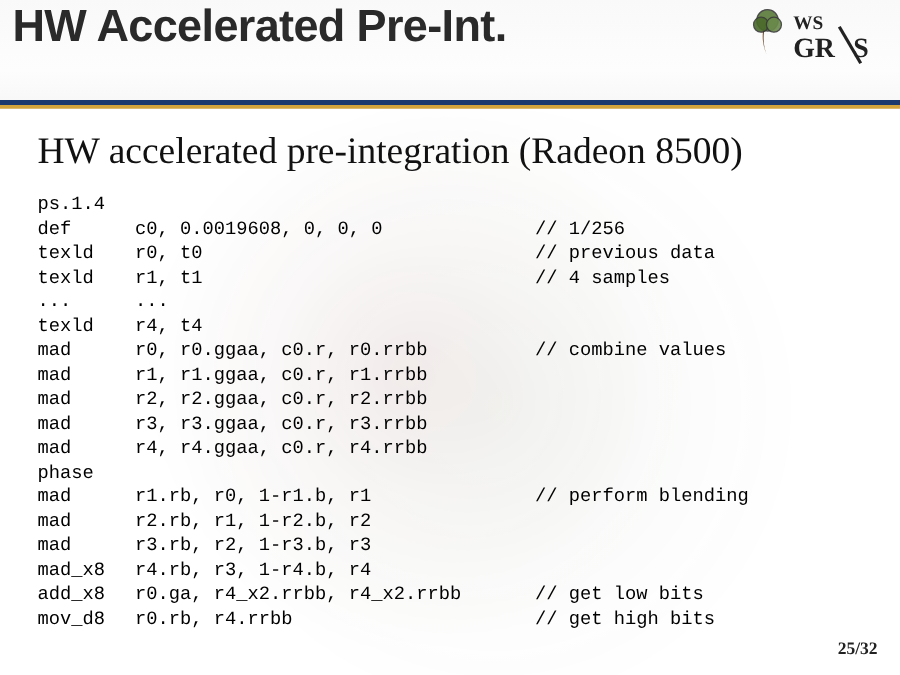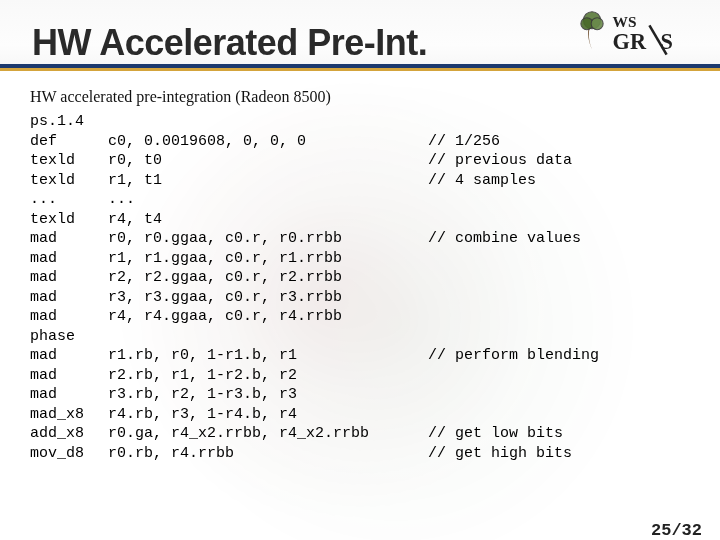--- a/index.html
+++ b/index.html
@@ -13,28 +13,28 @@
   }
   .bg-art {
     position: absolute;
     left: 0; top: 0; right: 0; bottom: 0;
     pointer-events: none;
     opacity: 0.12;
     background: radial-gradient(circle at 45% 55%, rgba(120,30,30,0.6) 0%, rgba(120,30,30,0.2) 20%, transparent 45%),
                 radial-gradient(circle at 55% 60%, rgba(40,90,40,0.5) 0%, rgba(40,90,40,0.2) 25%, transparent 50%);
   }
   .header {
-    height: 68px;
+    height: 84px;
     background: linear-gradient(to bottom, #f9f9f9 0%, #fdfdfd 70%, #f8f8f8 100%);
     border-bottom: 4px solid #1c3a6e;
     position: relative;
     z-index: 2;
     display: flex;
-    align-items: flex-end;
-    padding: 0 32px;
+    align-items: flex-start;
+    padding: 0 10px;
   }
   .header::after {
     content: "";
     position: absolute;
     left: 0; right: 0; bottom: -7px;
     height: 3px;
     background: #d4a43c;
   }
   .title {
     font-size: 36px;
@@ -51,43 +51,43 @@
     justify-content: center;
   }
   .logo svg { width: 120px; height: 56px; }
   .content {
     position: relative;
     z-index: 2;
     padding: 20px 30px 0 30px;
   }
   .subtitle {
     font-family: "Times New Roman", serif;
-    font-size: 16px;
+    font-size: 30px;
     font-weight: 400;
     color: #111;
-    margin-bottom: 6px;
+    margin-bottom: 16px;
   }
   .code {
     font-family: "Courier New", Courier, monospace;
     font-size: 15px;
     line-height: 1.30;
     color: #000000;
     white-space: pre;
     display: block;
   }
   .code-row { display: flex; }
   .col-op   { width: 78px; flex: 0 0 78px; }
   .col-args { width: 320px; flex: 0 0 320px; }
   .col-cm   { flex: 1; }
   .footer {
     position: absolute;
     right: 18px;
-    bottom: 0;
-    font-family: Liberation Mono, monospace;
-    font-size: 17px;
+    bottom: 12px;
+    font-family: Liberation Serif, serif;
+    font-size: 14px;
     font-weight: 700;
     color: #222;
     z-index: 3;
   }
 </style>
 </head>
 <body>
 
 <div class="bg-art"></div>
 

